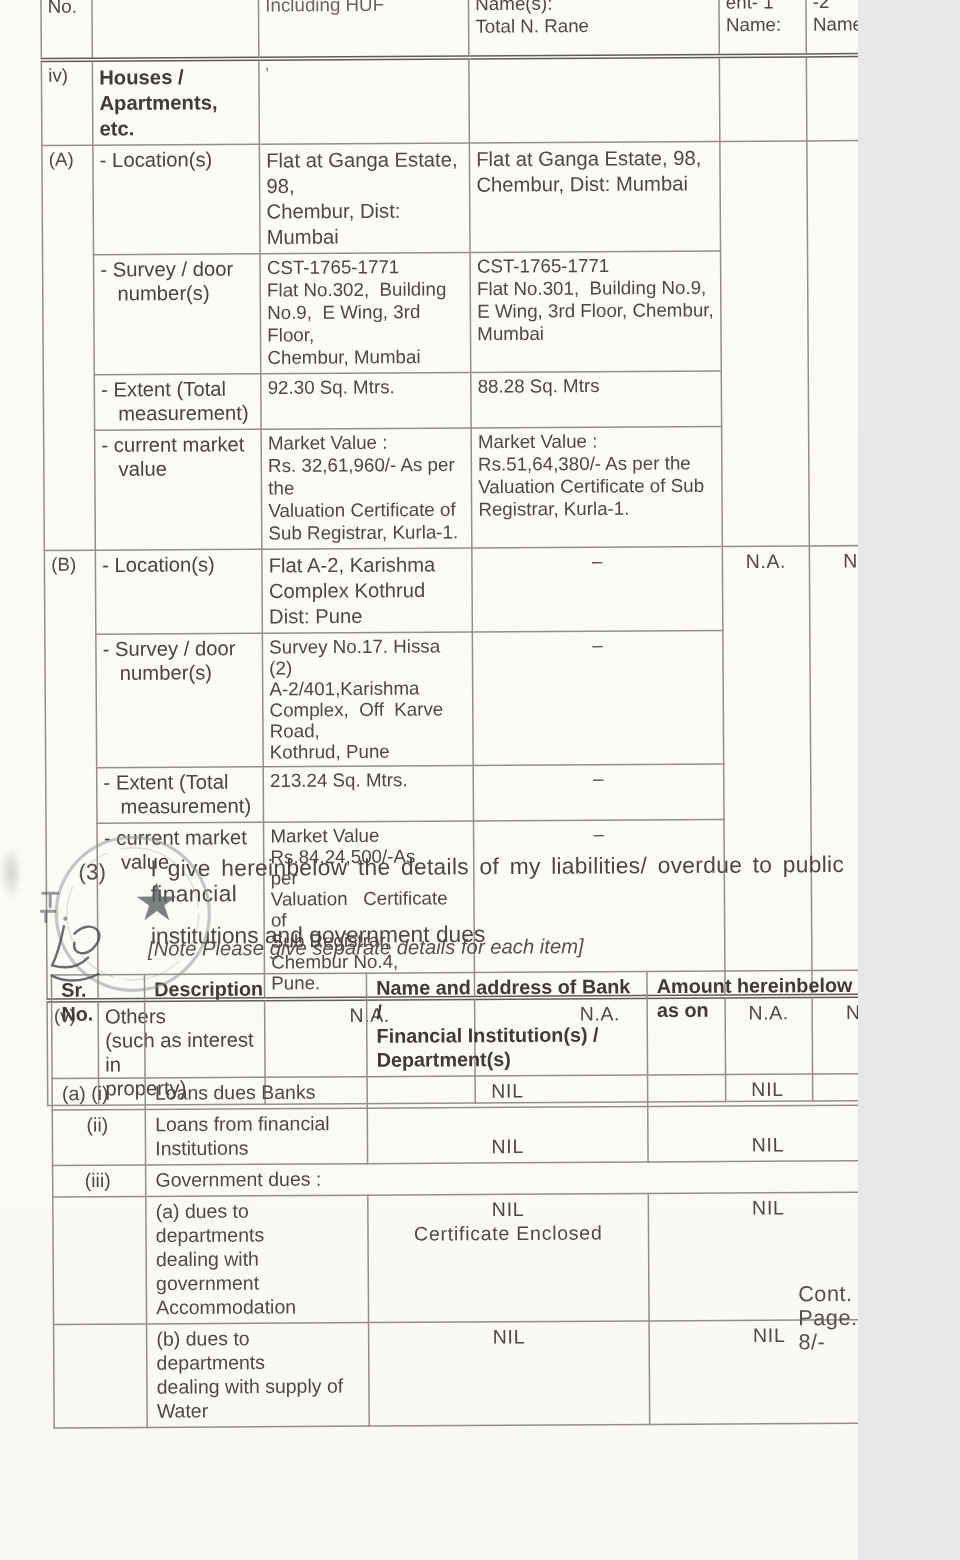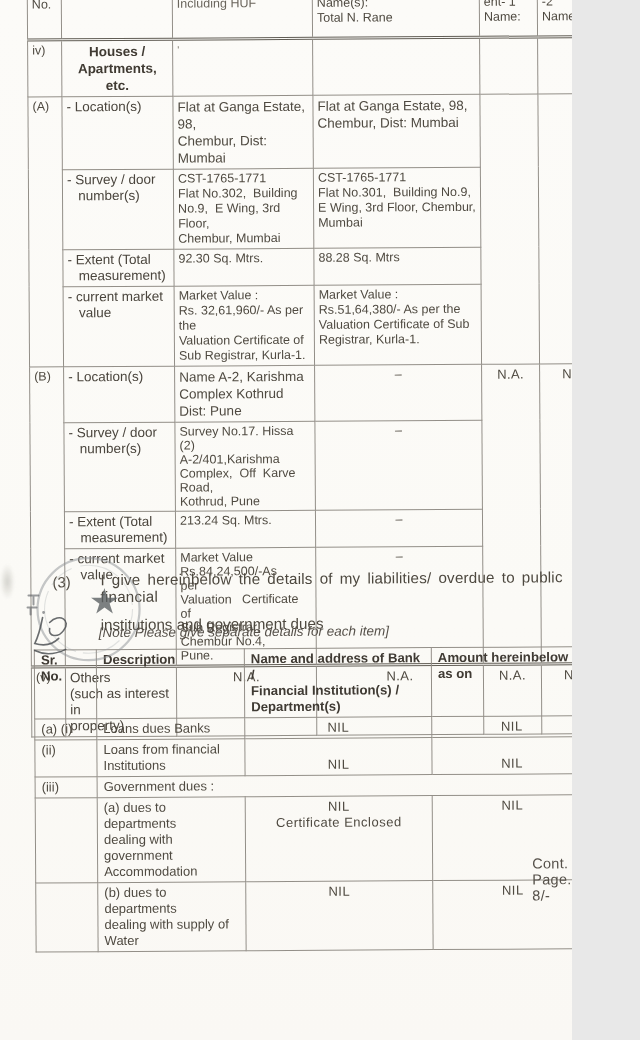--- a/index.html
+++ b/index.html
@@ -15,21 +15,21 @@
   table.t1 {
     position:absolute; left:30px; top:-6px; width:582px;
     border-collapse:collapse; table-layout:fixed;
     border:1.4px solid #7e7a73; border-top:none;
     font-size:12.5px; line-height:15px;
   }
   table.t1 td { border:1px solid #938f88; vertical-align:top; padding:2px 4px; overflow:hidden; }
   tr.r0 td { border-top-style:hidden; border-bottom:3px double #615d55; }
   td.ht { border-top-style:hidden; }
   tr.rv td { border-top:3px double #615d55; }
-  .bold { font-weight:bold; color:#403b33;text-align:center; }
+  .bold { font-weight:bold; color:#403b33; }
   .pre { white-space:pre-wrap; }
   .lbl { font-size:13.5px; line-height:16px; color:#4a453d; }
   .cen { text-align:center; }
   .faded { color:#6a655c; }
   .mark { color:#7d786e; font-size:11px; }
   .dashcell { text-align:center; color:#5c574e; }
   .na { text-align:center; font-size:13px; letter-spacing:.4px; }
   .big { font-size:13.5px; line-height:17px; }
 
   
@@ -43,21 +43,21 @@
   table.t2 {
     position:absolute; left:33px; top:648px; width:557px;
     border-collapse:collapse; table-layout:fixed;
     border:1.4px solid #7e7a73;
     font-size:13px; line-height:16px;
   }
   table.t2 td { border:1px solid #938f88; vertical-align:top; padding:2px 6px; overflow:hidden; }
   table.t2 .hdr { font-weight:bold; color:#3f3a33; font-size:13.2px; line-height:16px; }
   .nilc { text-align:center; letter-spacing:.5px; }
   .vbot { vertical-align:bottom !important; }
-  .srR { text-align:left; padding-right:8px !important; }
+  .srR { text-align:center; padding-right:8px !important; }
 
   .footer { position:absolute; left:514px; top:857px; font-size:14.5px; color:#56514a; letter-spacing:.3px;margin-left:16px; }
 
   
   .stamp { position:absolute; left:22px; top:548px; width:140px; height:125px; pointer-events:none; }
   .smudge { position:absolute; left:615px; top:44px; width:20px; height:16px;
             background:radial-gradient(ellipse at center,#c8c8c3 0%,rgba(200,200,195,0) 70%); filter:blur(1px); }
   .smudge2 { position:absolute; left:0px; top:563px; width:14px; height:34px;
             background:radial-gradient(ellipse at center,#d4d3cd 0%,rgba(212,211,205,0) 75%); filter:blur(1px); }
 </style>
@@ -142,21 +142,21 @@
 Sub Registrar, Kurla-1.</td>
         <td class="pre">Market Value :
 Rs.51,64,380/- As per the
 Valuation Certificate of Sub
 Registrar, Kurla-1.</td>
       </tr>
 
       <tr style="height:53px">
         <td rowspan="4">(B)</td>
         <td class="lbl pre">- Location(s)</td>
-        <td class="pre big">Name A-2, Karishma
+        <td class="pre big">Flat A-2, Karishma
 Complex Kothrud
 Dist: Pune</td>
         <td class="dashcell">–</td>
         <td rowspan="4" class="na">N.A.</td>
         <td rowspan="4" class="na">N.A.</td>
       </tr>
       <tr style="height:55px">
         <td class="lbl pre ht">- Survey / door
    number(s)</td>
         <td class="pre ht" style="line-height:14px">Survey No.17. Hissa  (2)

